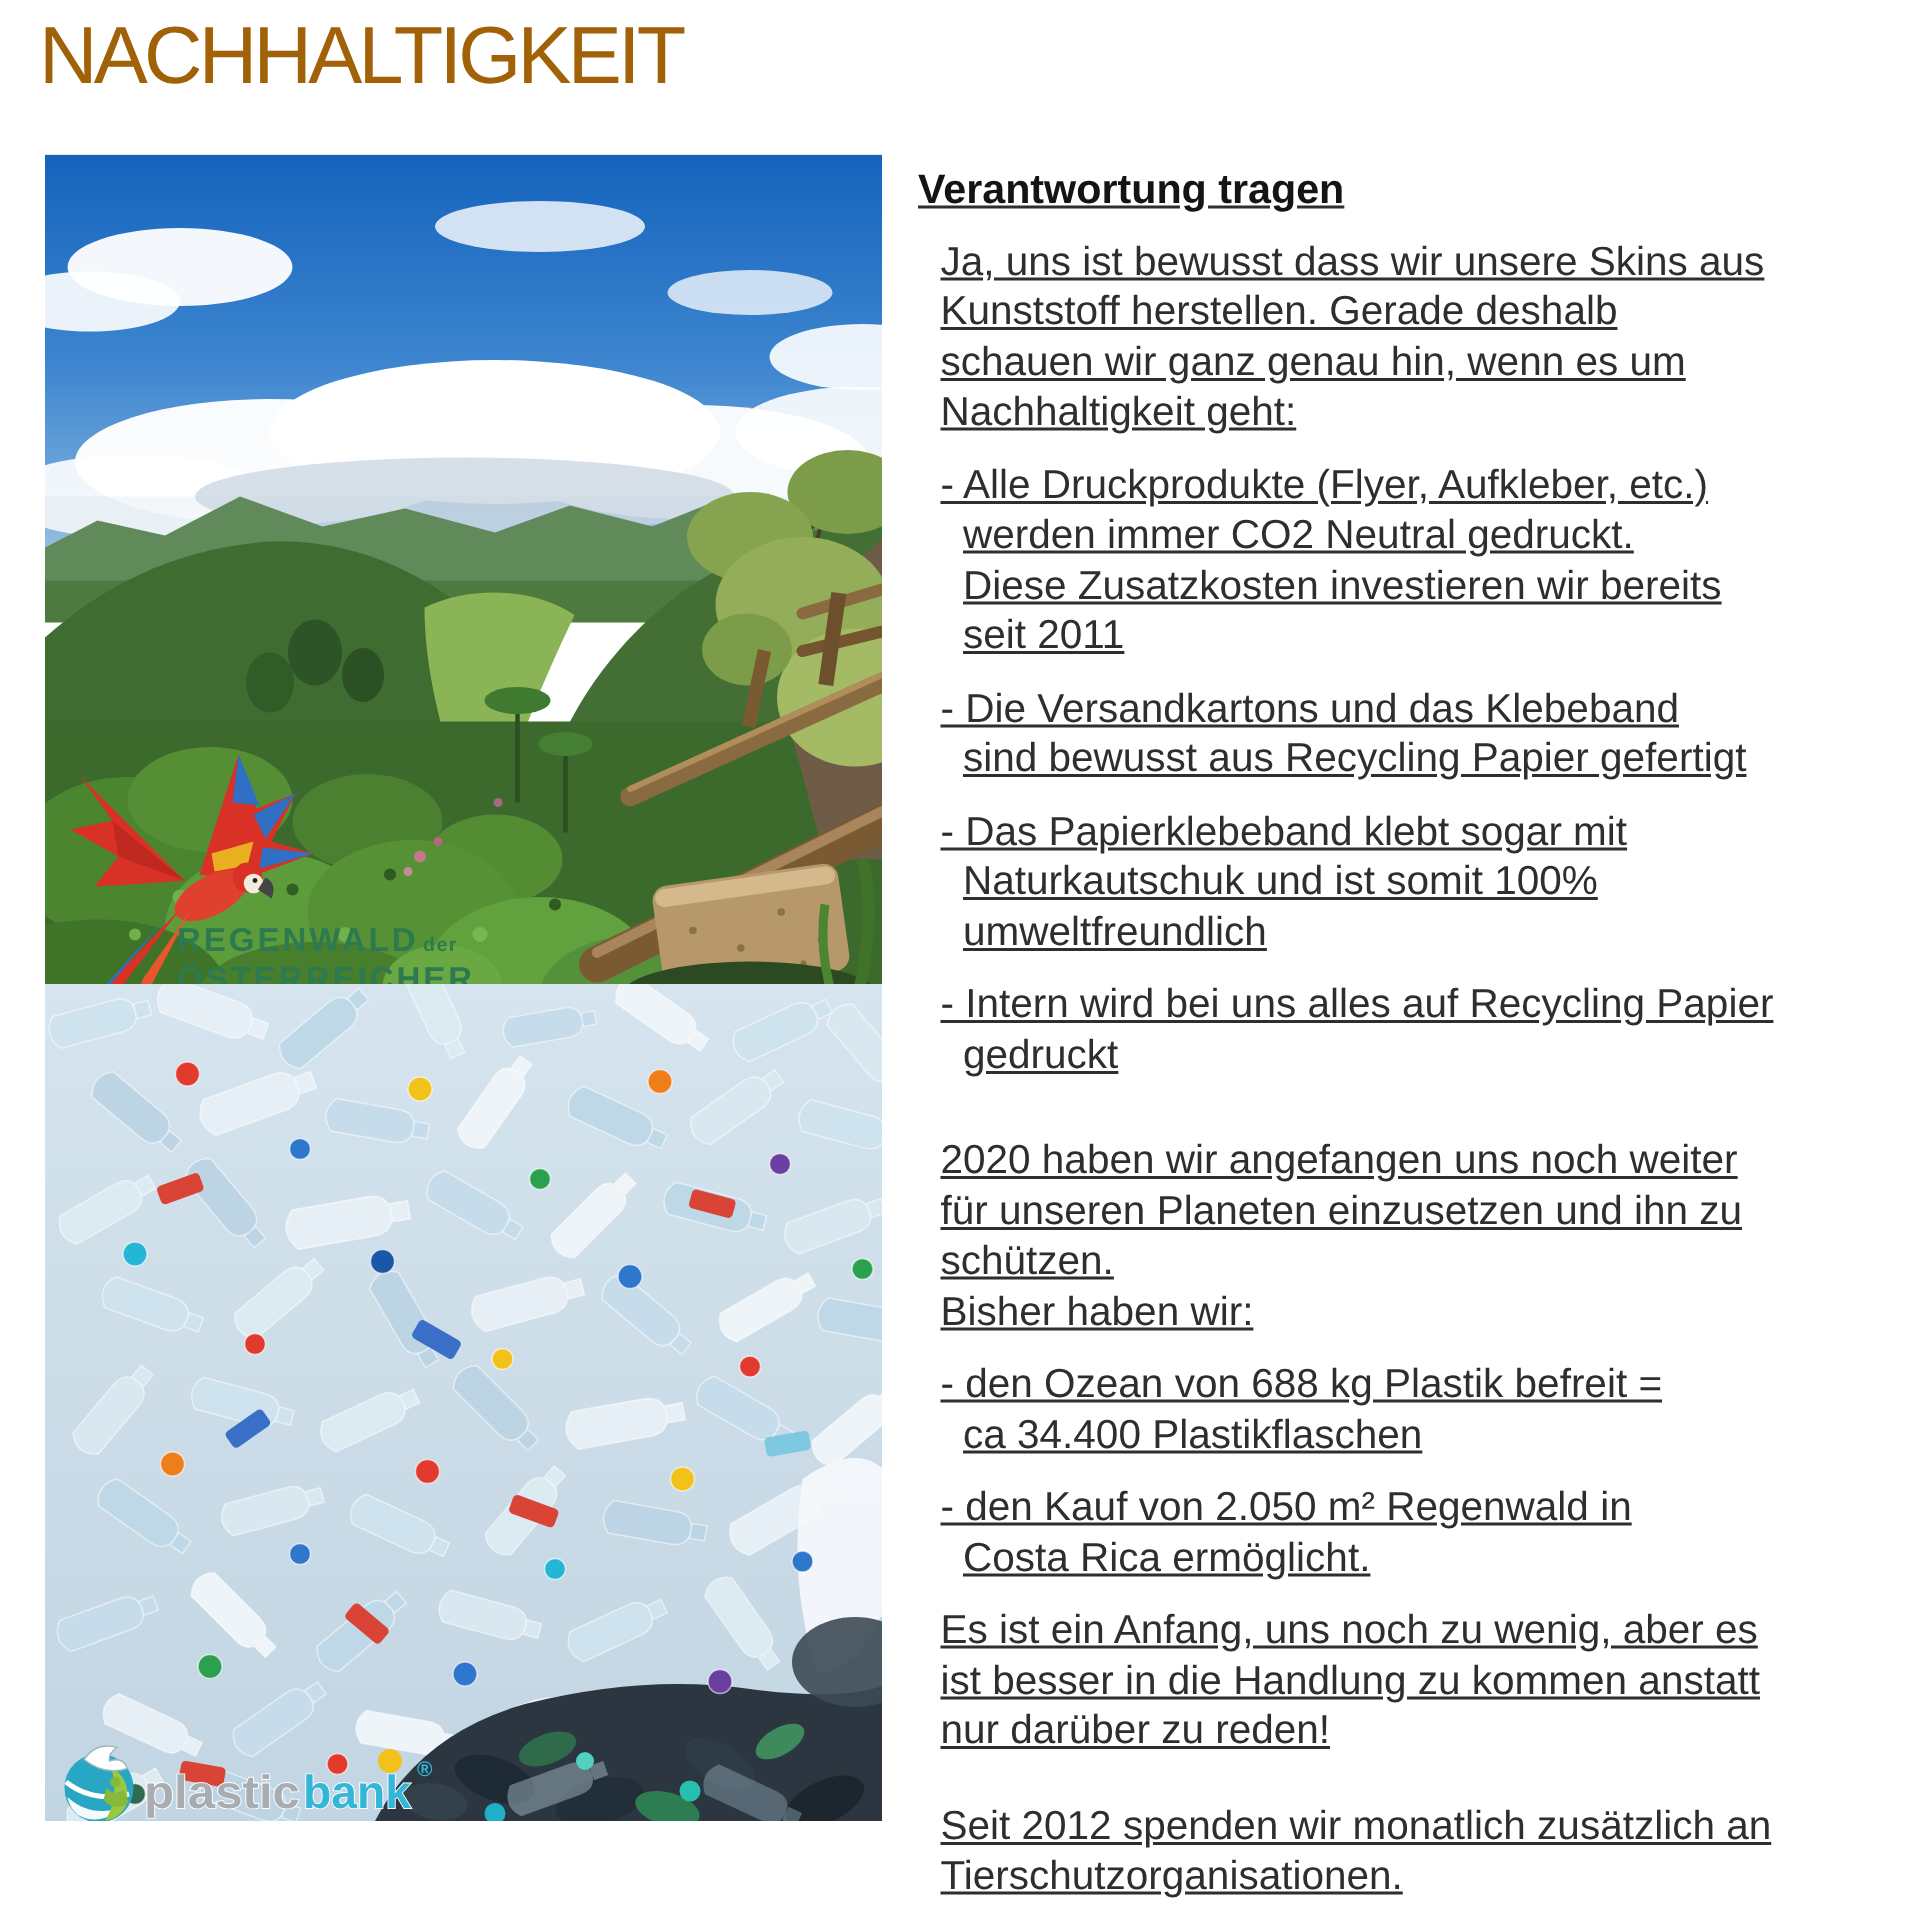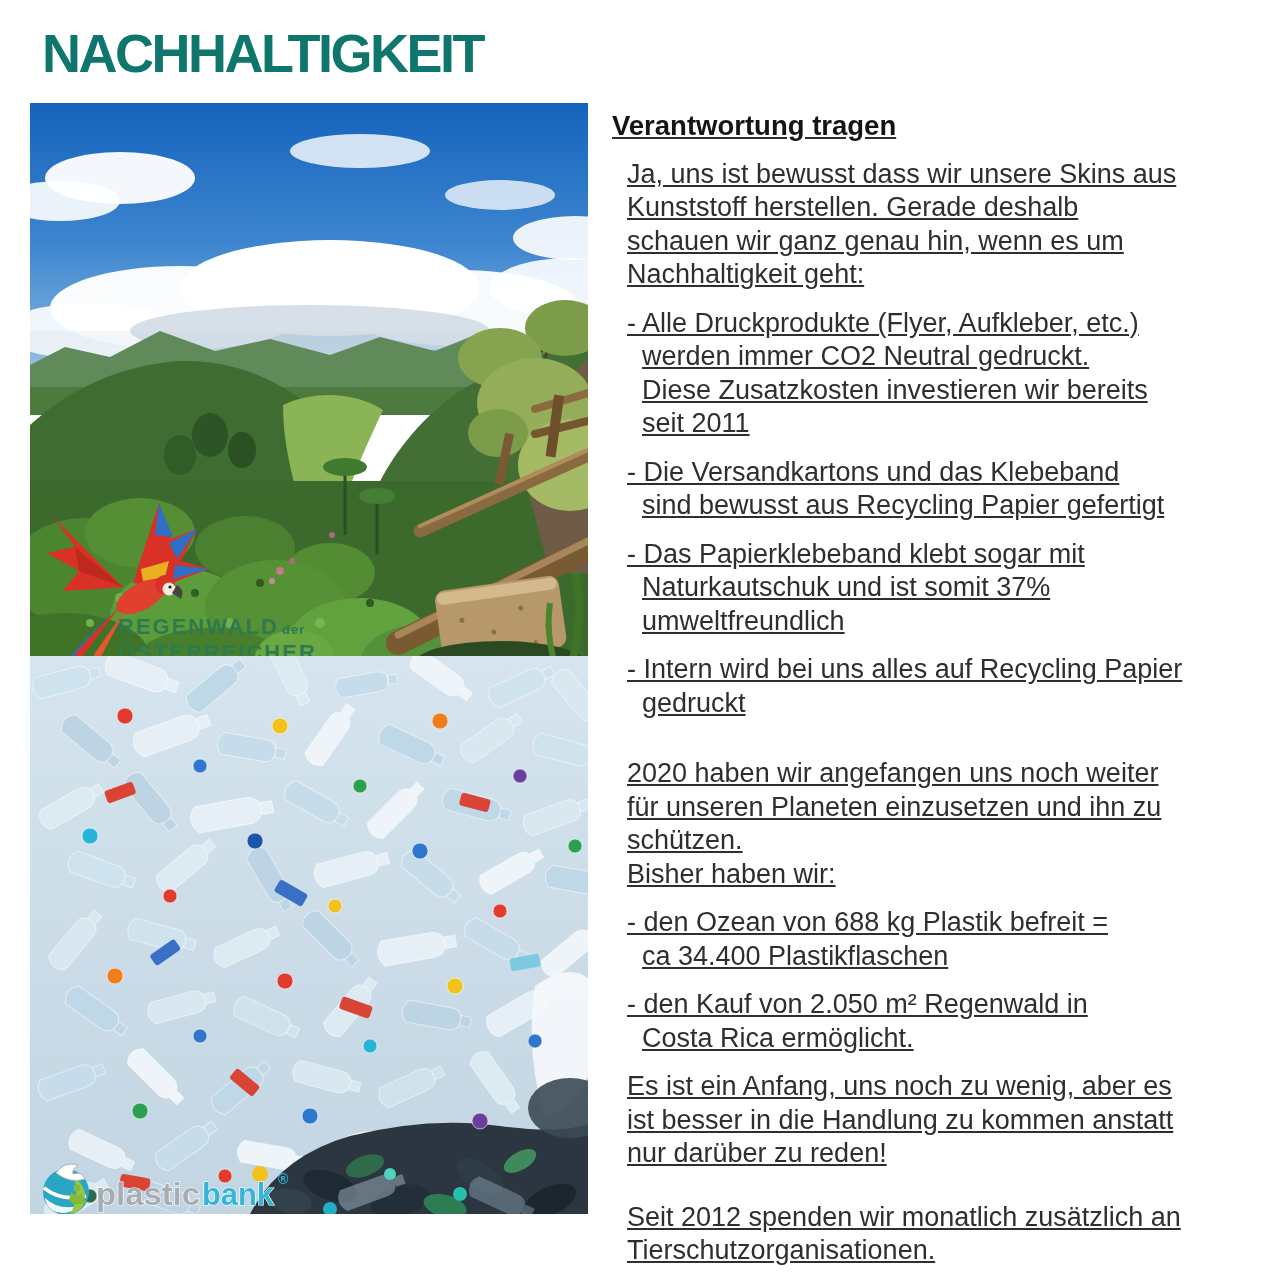--- a/index.html
+++ b/index.html
@@ -1,19 +1,19 @@
 <!DOCTYPE html>
 <html><head>
 <meta charset="utf-8">
 <style>
   html,body{margin:0;padding:0;background:#ffffff;}
   .page{position:relative;width:1280px;height:1280px;background:#ffffff;overflow:hidden;
         font-family:"Liberation Sans",sans-serif;}
-  .title{position:absolute;left:26px;top:6px;margin:16px;font-size:54px;font-weight:700;
-         letter-spacing:-2.5px;color:#0f766e;}
+  .title{position:absolute;left:26px;top:6px;margin:0;font-size:54px;font-weight:400;
+         letter-spacing:-2.5px;color:#a16207;}
   .photo{position:absolute;left:30px;overflow:hidden;}
   .photo svg{display:block;}
   #photo-rainforest{top:103px;width:558px;height:562px;}
   #photo-plastic{top:656px;width:558px;height:702px;}
   .col{position:absolute;left:612px;top:109px;width:660px;color:#2e2e2e;
        font-size:27px;line-height:33.5px;text-decoration:underline;}
   .col section{margin:0 0 37px 0;}
   .col h2{margin:0;font-size:27.5px;line-height:33.5px;font-weight:700;color:#141414;}
   .col p{margin:15px;}
   .lines{white-space:pre-line;}
@@ -305,21 +305,21 @@
 Kunststoff herstellen. Gerade deshalb
 schauen wir ganz genau hin, wenn es um
 Nachhaltigkeit geht:</p>
       <p class="lines bullet">- Alle Druckprodukte (Flyer, Aufkleber, etc.)
 werden immer CO2 Neutral gedruckt.
 Diese Zusatzkosten investieren wir bereits
 seit 2011</p>
       <p class="lines bullet">- Die Versandkartons und das Klebeband
 sind bewusst aus Recycling Papier gefertigt</p>
       <p class="lines bullet">- Das Papierklebeband klebt sogar mit
-Naturkautschuk und ist somit 37%
+Naturkautschuk und ist somit 100%
 umweltfreundlich</p>
       <p class="lines bullet">- Intern wird bei uns alles auf Recycling Papier
 gedruckt</p>
     </section>
 
     <section style="margin-bottom:30px;">
       <p class="lines">2020 haben wir angefangen uns noch weiter
 für unseren Planeten einzusetzen und ihn zu
 schützen.
 Bisher haben wir:</p>

